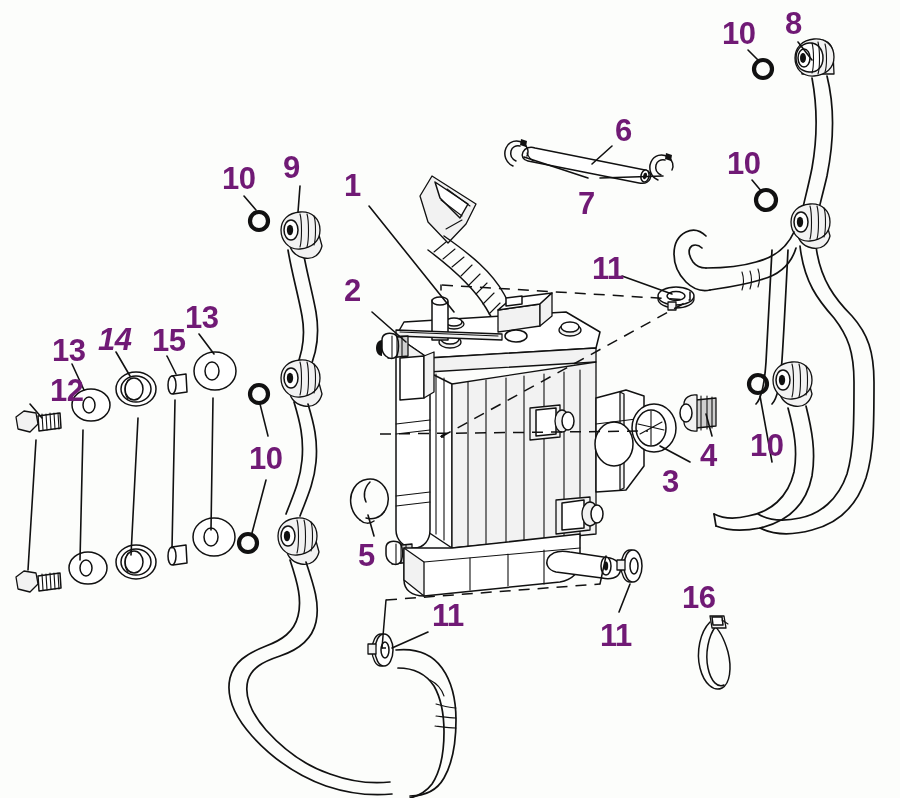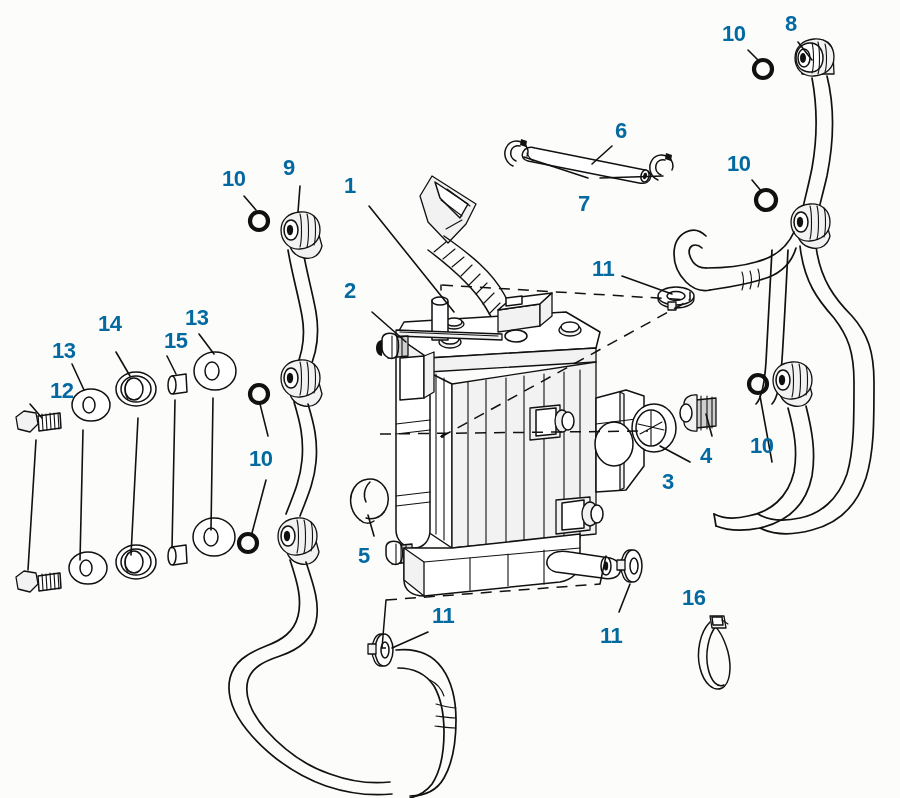--- a/index.html
+++ b/index.html
@@ -20,23 +20,23 @@
     position: absolute;
     left: 0;
     top: 0;
     width: 900px;
     height: 798px;
   }
   .lbl {
     position: absolute;
     font-family: "Liberation Sans", sans-serif;
     font-weight: bold;
-    font-size: 22px;
+    font-size: 31px;
     line-height: 31px;
-    color: #0369a1;
+    color: #701a75;
     white-space: nowrap;
     letter-spacing: -0.5px;
     -webkit-user-select: none;
     user-select: none;
   }
 </style>
 </head>
 <body>
 
 <div id="canvas">
@@ -511,17 +511,17 @@
   <div class="lbl" style="left:722px; top:18px;">10</div>
   <div class="lbl" style="left:727px; top:148px;">10</div>
   <div class="lbl" style="left:249px; top:443px;">10</div>
   <div class="lbl" style="left:750px; top:430px;">10</div>
   <div class="lbl" style="left:592px; top:253px;">11</div>
   <div class="lbl" style="left:432px; top:600px;">11</div>
   <div class="lbl" style="left:600px; top:620px;">11</div>
   <div class="lbl" style="left:6px;   top:375px;margin-left:44px;">12</div>
   <div class="lbl" style="left:52px;  top:335px;">13</div>
   <div class="lbl" style="left:185px; top:302px;">13</div>
-  <div class="lbl" style="left:98px;  top:308px;">14</div>
-  <div class="lbl" style="left:164px; top:325px;">15</div>
+  <div class="lbl" style="left:98px;  top:324px;font-style:italic;">14</div>
+  <div class="lbl" style="left:152px; top:325px;">15</div>
   <div class="lbl" style="left:682px; top:582px;">16</div>
 
 </div>
 
 </body></html>

